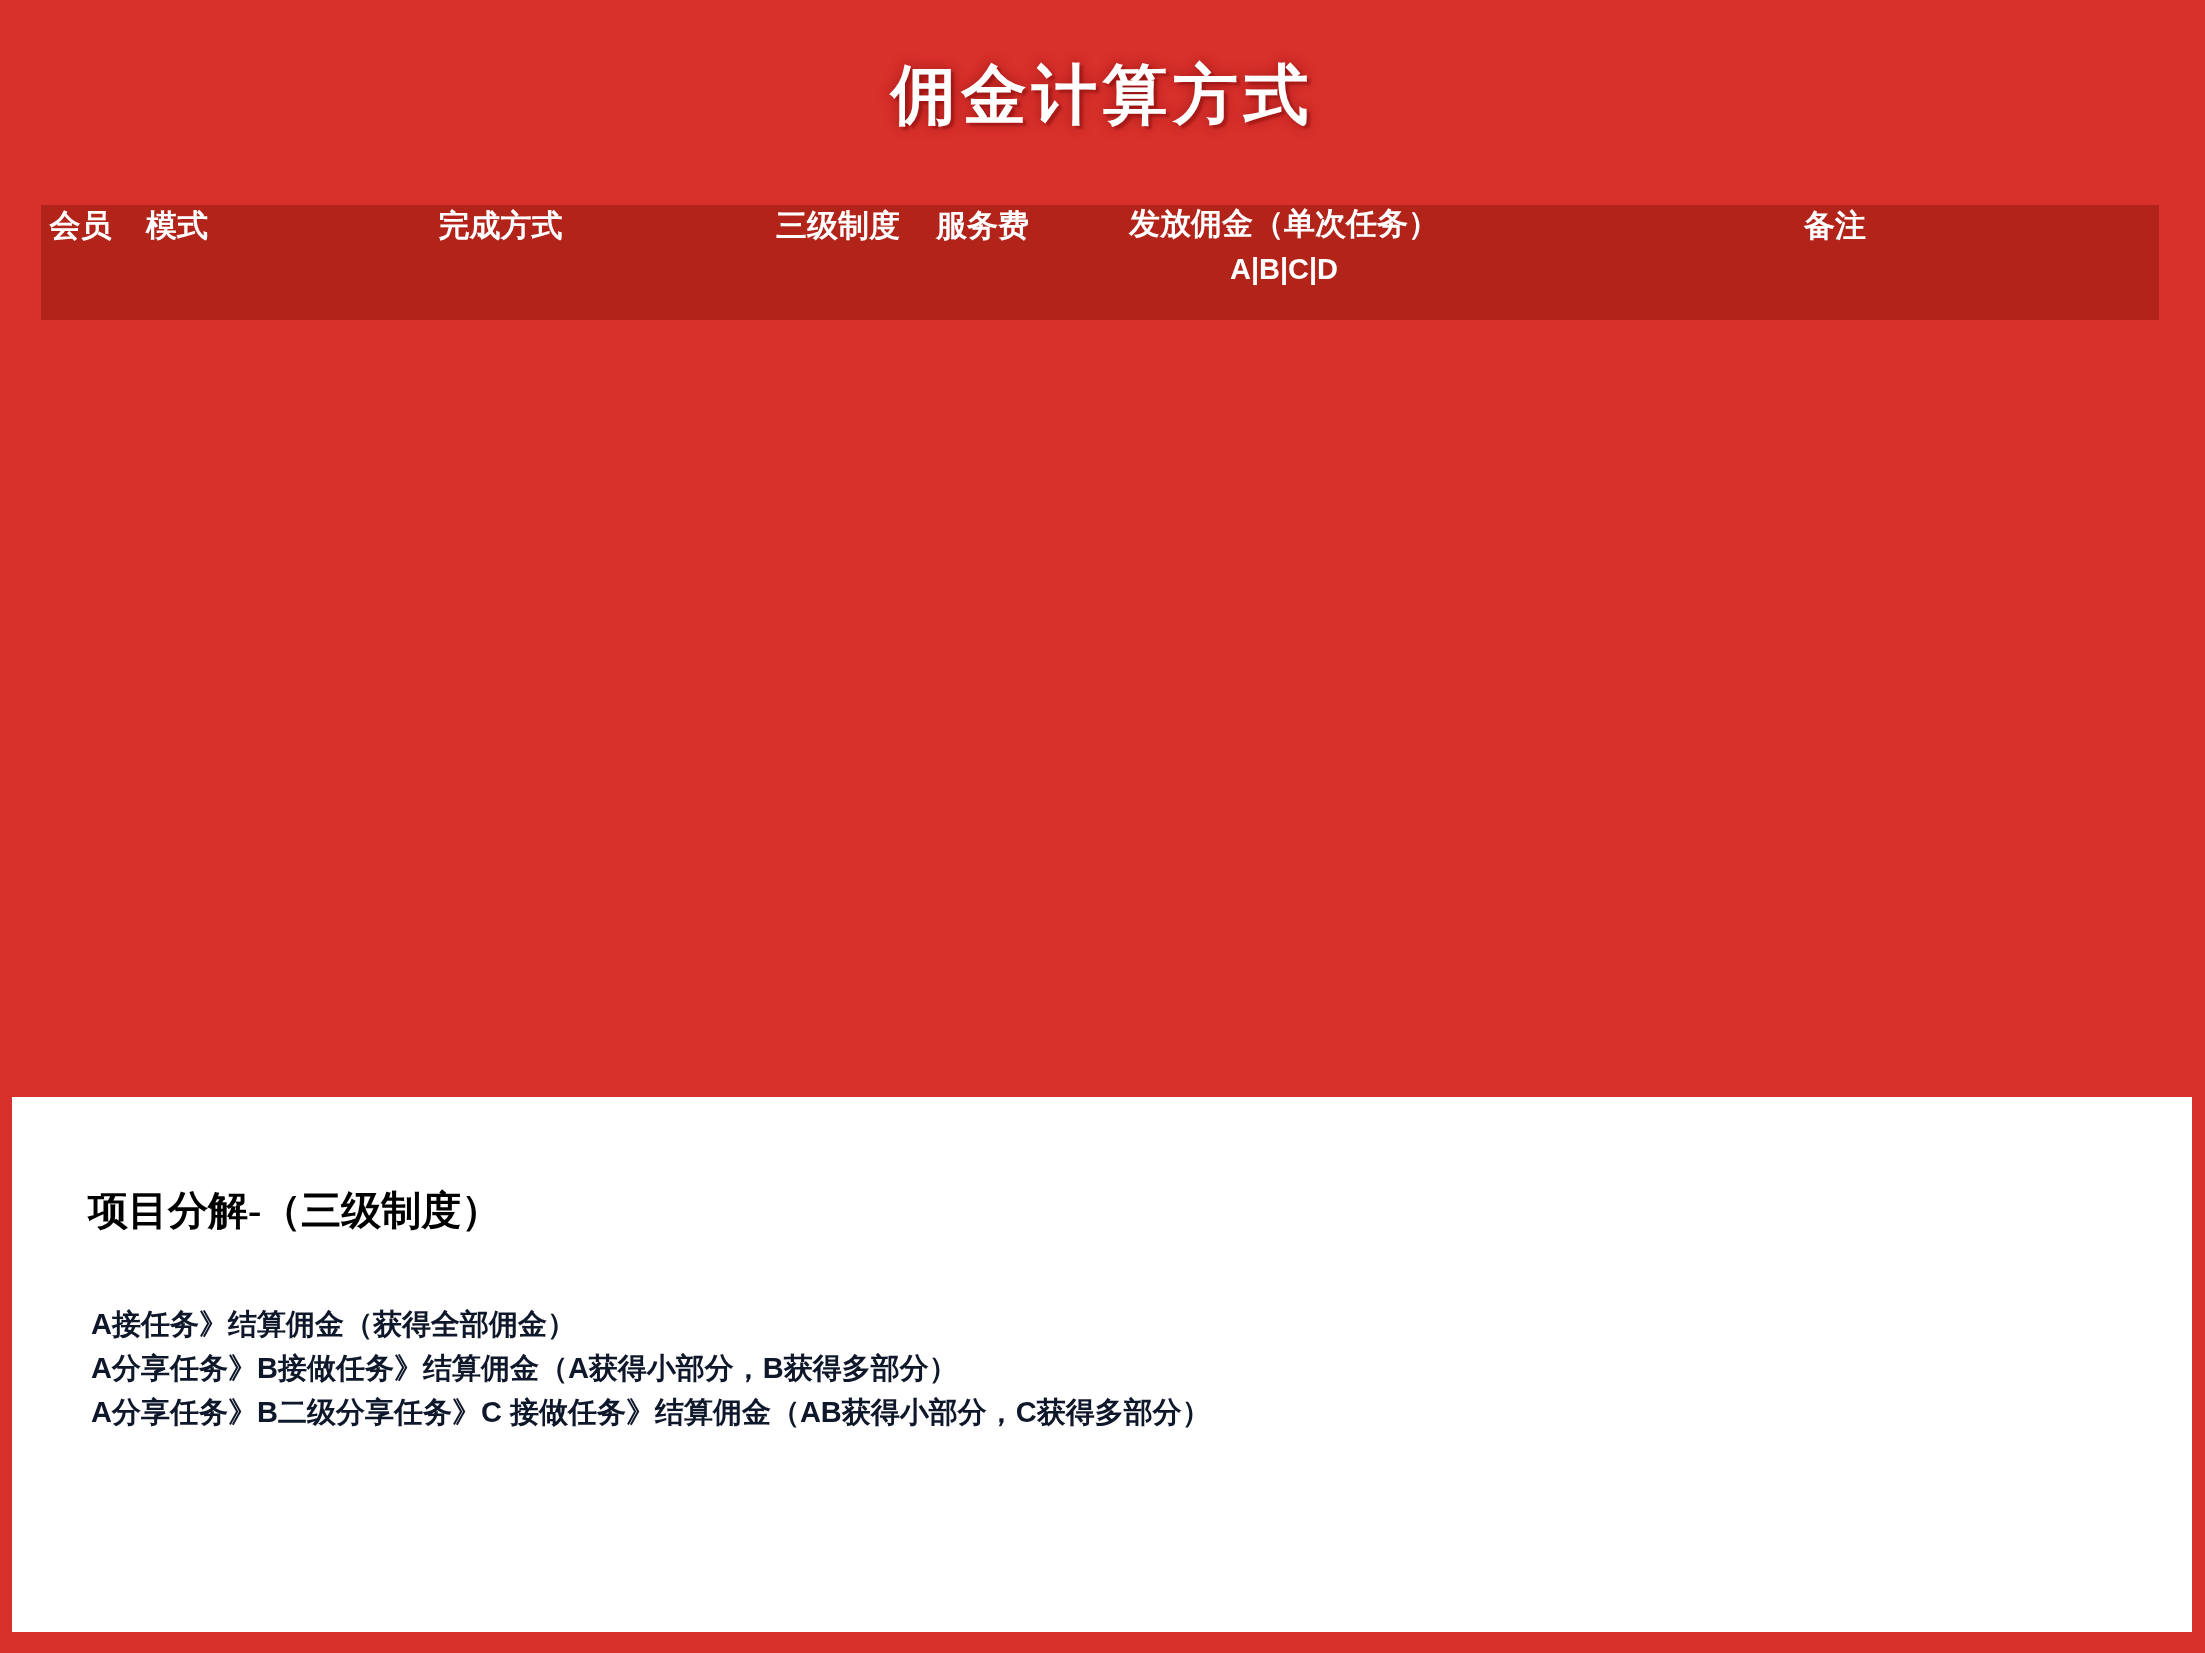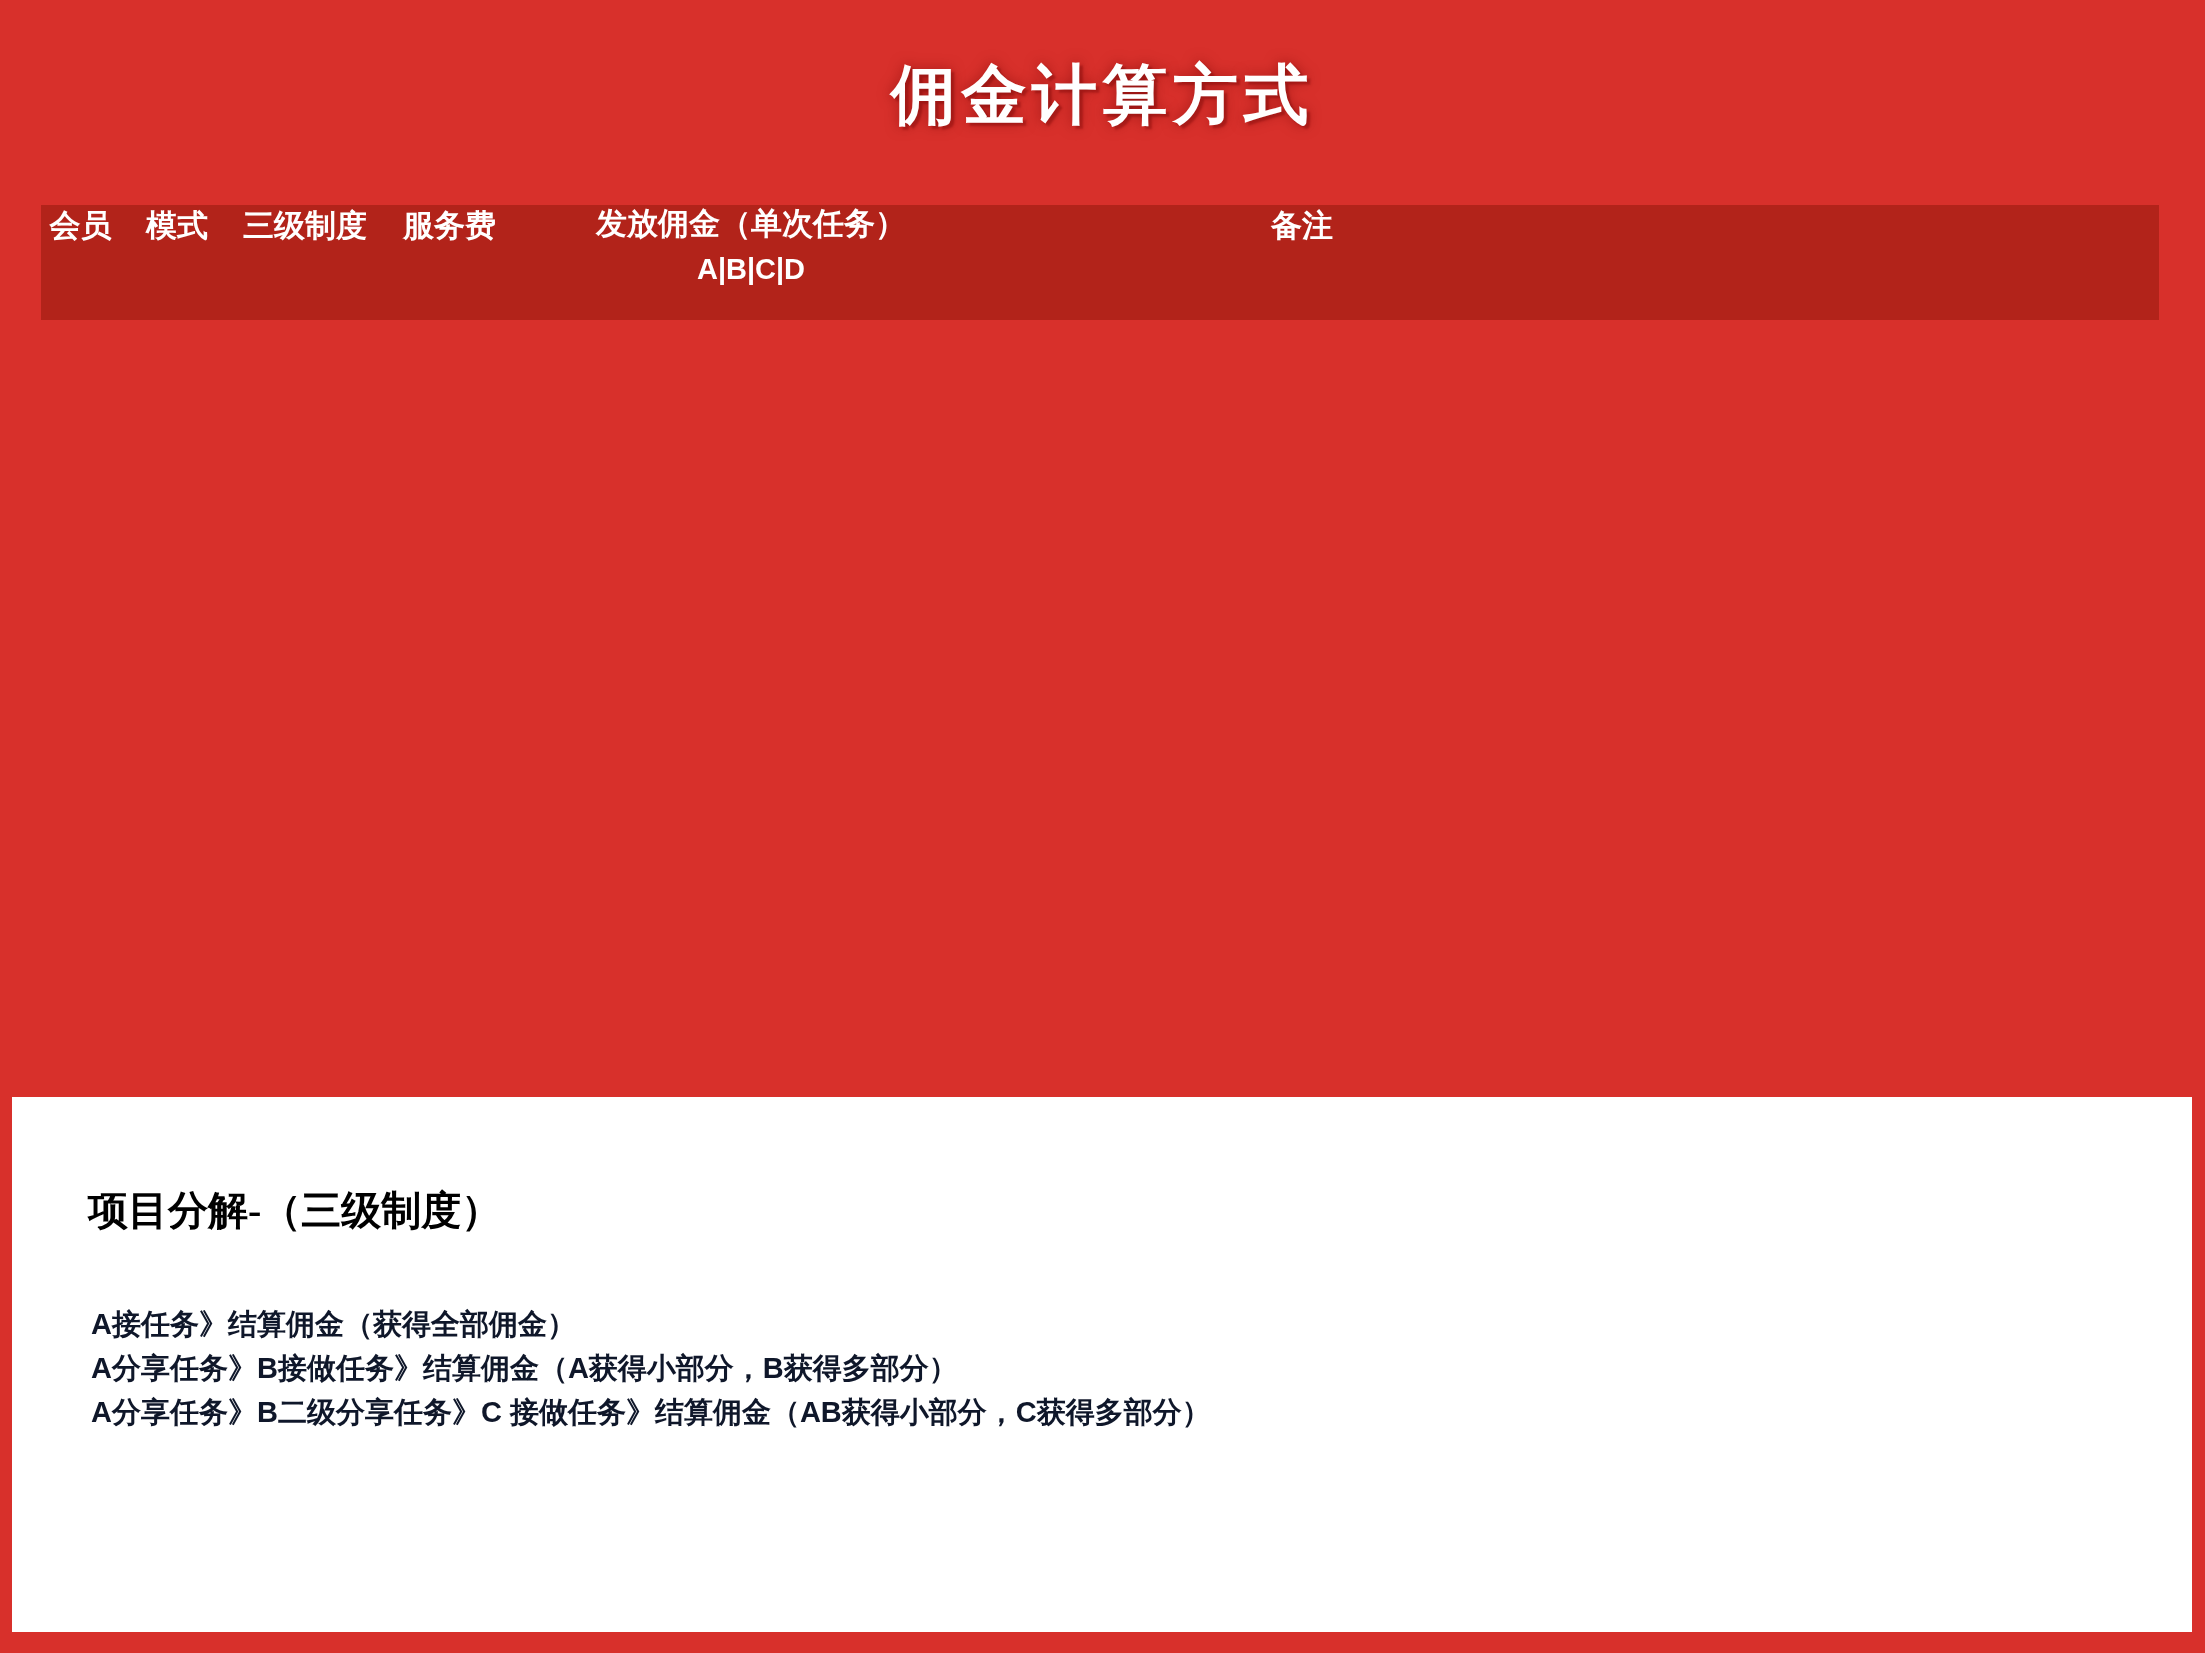--- a/index.html
+++ b/index.html
@@ -50,20 +50,21 @@
 </head>
 <body style="background: rgb(216, 48, 43);">
 
 <div class="title">佣金计算方式</div>
 
 <div class="white-panel"></div>
 
 <div class="thead" style="background: rgb(178, 35, 26);">
   <div class="th th-member">会员</div>
   <div class="th th-mode">模式</div>
+  <div class="th th-method">完成方式</div>
   <div class="th th-type">三级制度</div>
   <div class="th th-fee">服务费</div>
   <div class="th th-payout">
     <div>发放佣金（单次任务）</div>
     <div class="sub">A|B|C|D</div>
   </div>
   <div class="th th-note">备注</div>
 </div>
 
 <div class="tbl-wrap">

